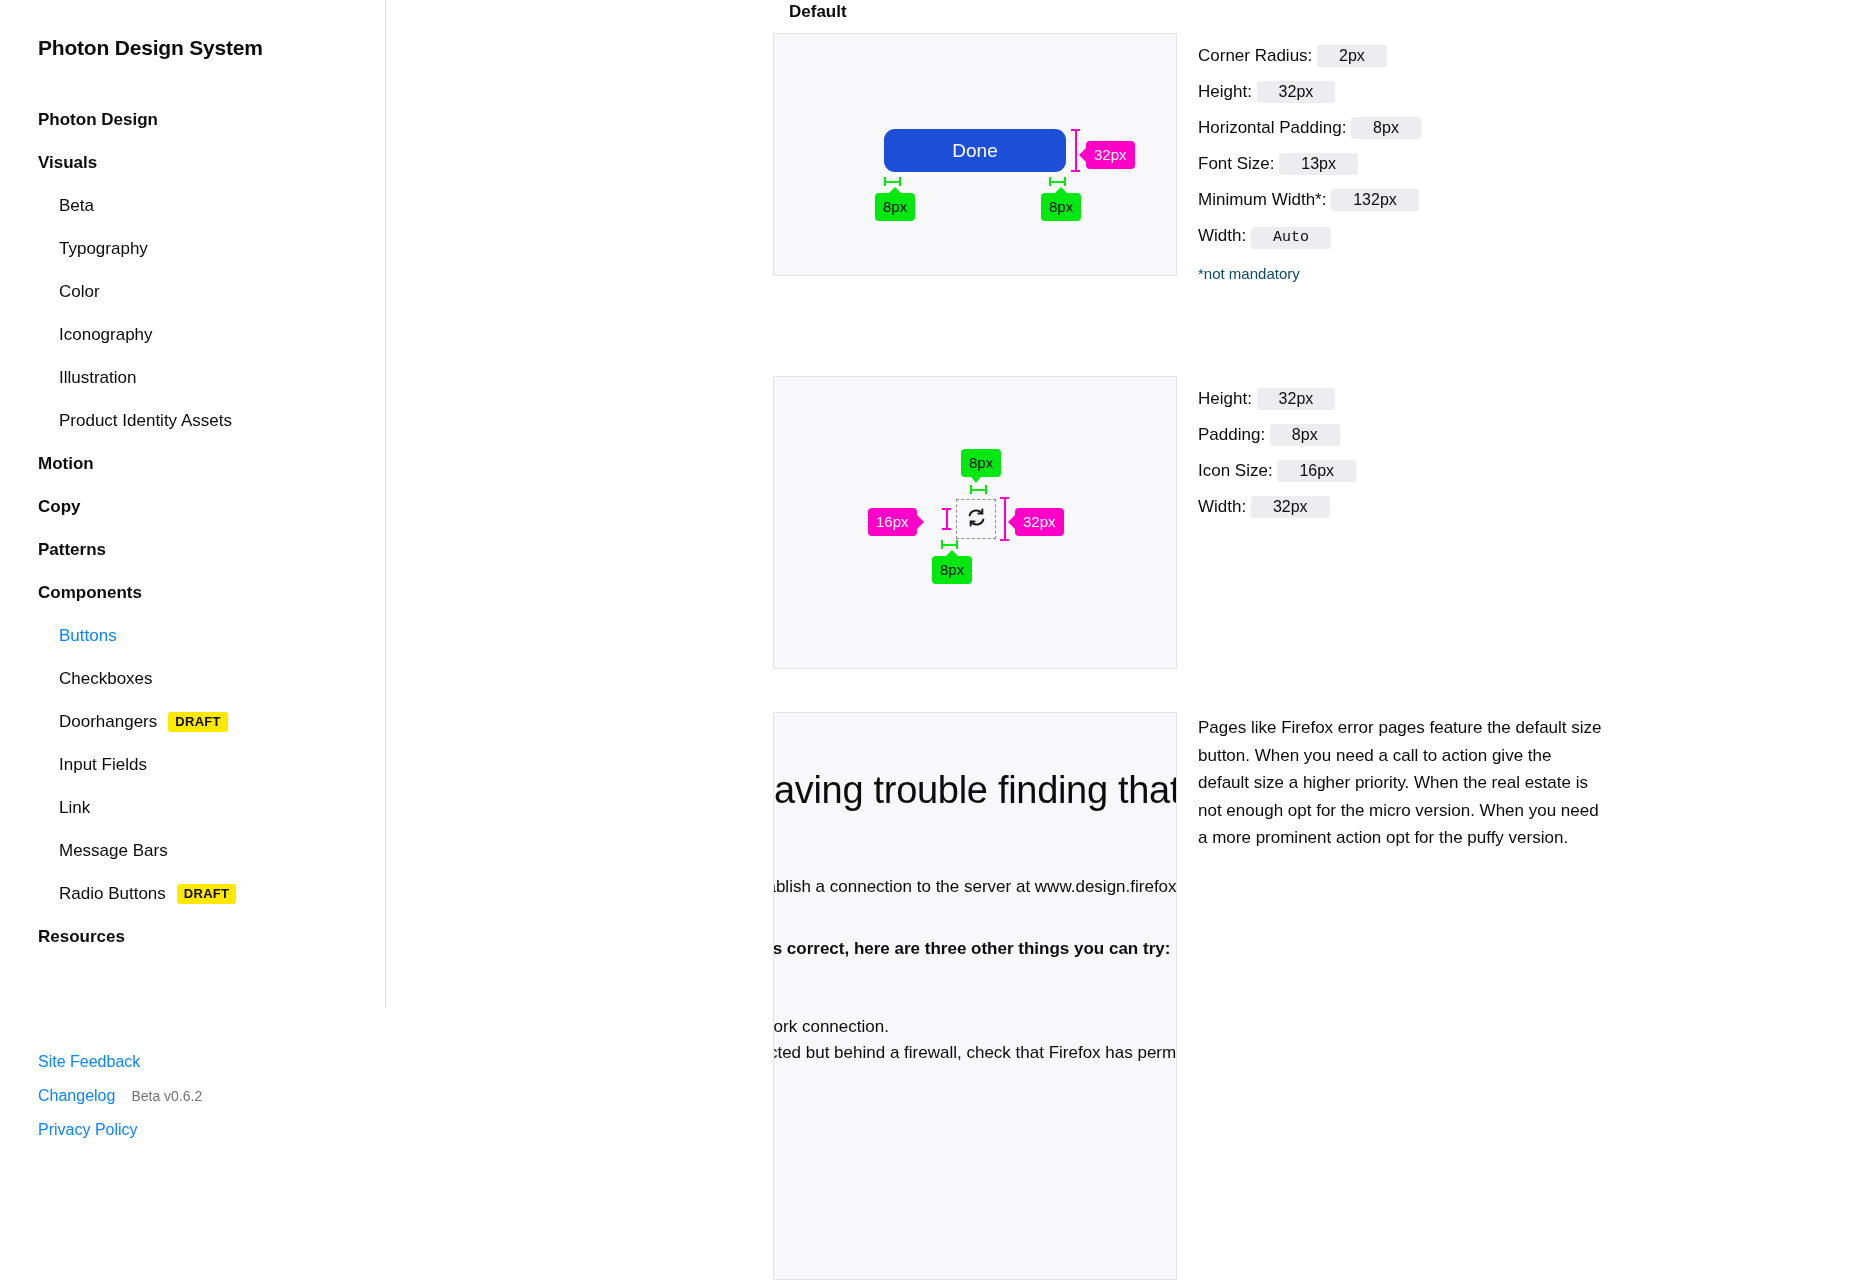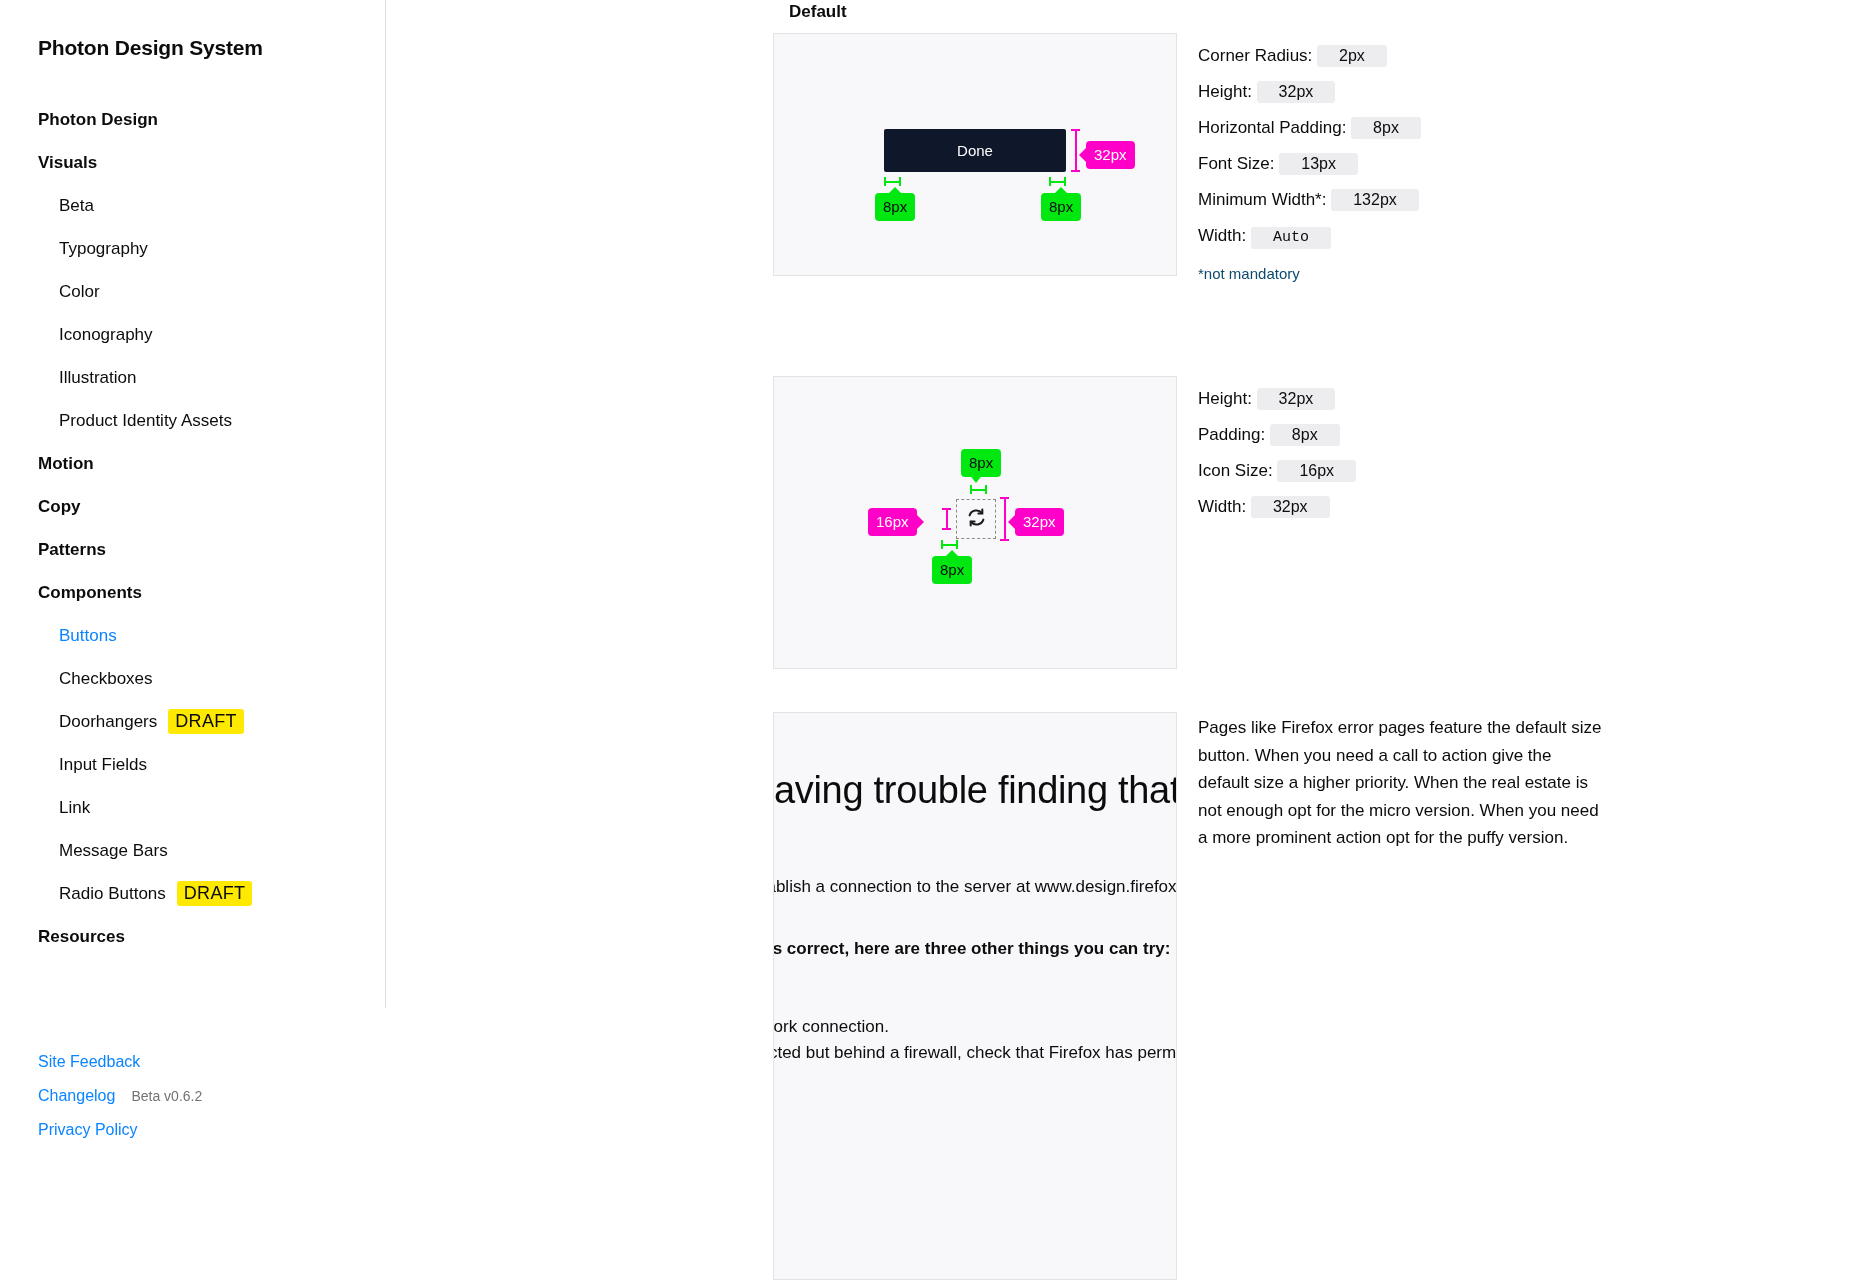--- a/index.html
+++ b/index.html
@@ -54,22 +54,22 @@
     display: flex;
     align-items: center;
   }
 
   .nav-child.active { color: #0a84ff; }
 
   .draft-badge {
     display: inline-block;
     background: #ffe900;
     color: #0c0c0d;
-    font-size: 18px;
-    font-weight: normal;
+    font-size: 13px;
+    font-weight: bold;
     letter-spacing: 0.3px;
     padding: 3px 7px 4px;
     border-radius: 3px;
     margin-left: 11px;
     line-height: 1;
   }
 
   .footer-links {
     position: absolute;
     left: 38px;
@@ -222,25 +222,25 @@
     content: ""; position: absolute; left: 0; height: 2px; width: 9px; background: #ff00c8;
   }
   .vbeam::before { top: 0; }
   .vbeam::after { bottom: 0; }
   .vbeam > i {
     position: absolute; left: 4px; top: 0; bottom: 0; width: 2px; background: #ff00c8; display: block;
   }
 
   
   .btn-primary {
-    background: #0f172a;
+    background: #1d4ed8;
     color: #ffffff;
     border: none;
-    border-radius: 2px;
-    font-size: 15px;
+    border-radius: 11px;
+    font-size: 19px;
     font-family: "Liberation Sans", sans-serif;
     cursor: pointer;
     display: inline-flex;
     align-items: center;
     justify-content: center;
   }
 
   .micro-btn {
     width: 40px; height: 40px;
     border: 1px dashed #8a8a8a;

